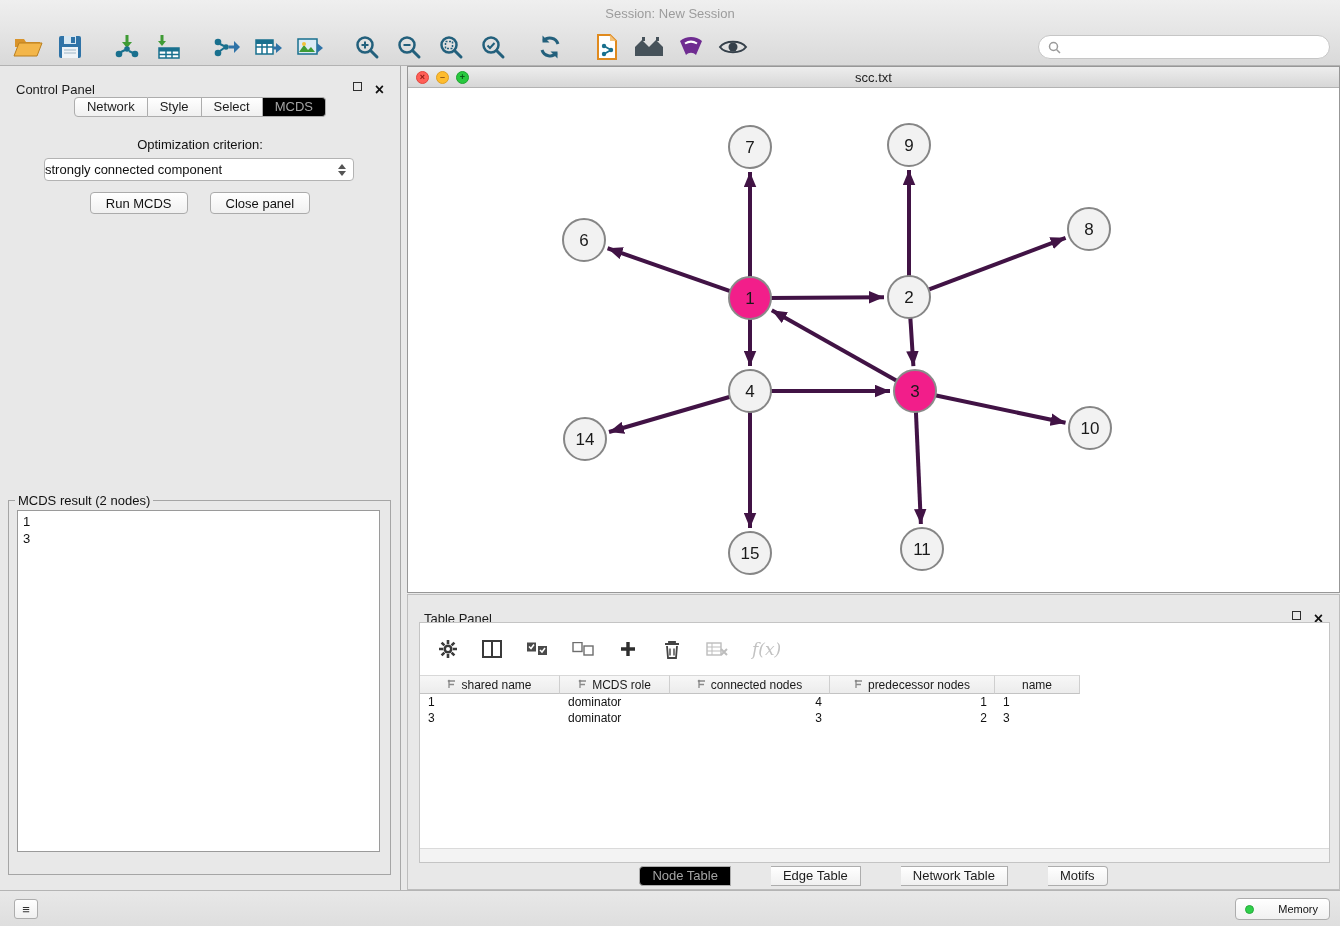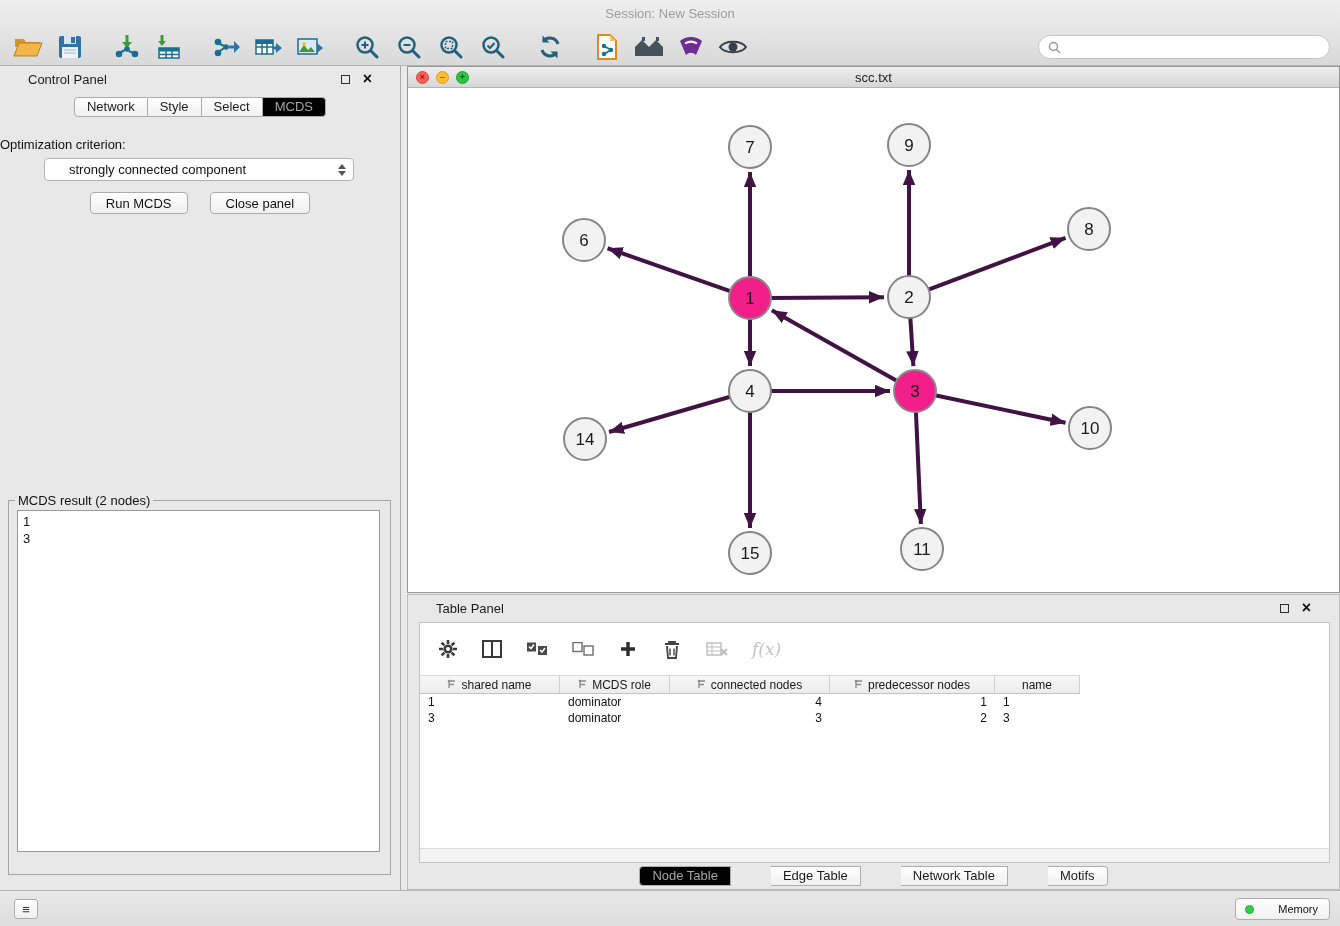--- a/index.html
+++ b/index.html
@@ -19,43 +19,43 @@
   .tb-icon { width:32px; height:30px; margin-right:10px;
              display:flex; align-items:center; justify-content:center; }
   .tb-icon.gap { margin-left:15px; }
   .search-box { position:absolute; right:10px; top:7px; width:292px; height:24px;
                 background:#fff; border:1px solid #c6c6c6; border-radius:12px;
                 display:flex; align-items:center; padding-left:9px; }
   .search-box input { border:none; outline:none; flex:1; font-size:12px;
                       background:transparent; margin-left:6px; font-family:inherit; }
 
   
-  .panel-header { height:26px; display:flex; align-items:center;
-                  padding:0 28px; font-size:13px; color:#1c1c1c; }
+  .panel-header { height:26px; display:flex; 
+                  padding:0 16px; font-size:13px; color:#1c1c1c;margin-top:16px; }
   .panel-header .spacer { flex:1; }
   .float-icon { width:9px; height:9px; border:1.5px solid #2e2e2e; margin-right:13px; }
   .close-icon { font-size:16px; font-weight:bold; color:#111; line-height:1; cursor:default; }
   .seg { height:20px; line-height:18px; padding:0 12px; font-size:13px;
          background:linear-gradient(#ffffff,#f0f0f0); border:1px solid #adadad;
          color:#1c1c1c; }
   .seg + .seg { border-left:none; }
   .seg.first { border-radius:4px 0 0 4px; }
   .seg.last  { border-radius:0 4px 4px 0; }
   .seg.selected { background:#000000; color:#a4a4a4; }
 
   
   .control-panel { position:absolute; left:0; top:66px; width:401px; height:824px;
                    background:#e8e8e8; border-right:1px solid #a8a8a8; }
   .cp-tabs { position:absolute; left:0; top:31px; width:100%;
              display:flex; justify-content:center; }
   .opt-label { position:absolute; left:0; top:71px; width:100%;
-               text-align:left; font-size:13px; }
+               text-align:center; font-size:13px; }
   .dropdown { position:absolute; left:44px; top:92px; width:310px; height:23px;
               background:#fff; border:1px solid #b3b3b3; border-radius:4px;
-              display:flex; align-items:center; padding-left:24px; font-size:13px; }
+              display:flex; align-items:center; padding-left:0; font-size:13px; }
   .dd-arrows { margin-left:auto; margin-right:7px; display:flex;
                flex-direction:column; gap:2px; }
   .dd-arrows i { display:block; width:0; height:0;
                  border-left:4px solid transparent; border-right:4px solid transparent; }
   .dd-up   { border-bottom:5px solid #555; }
   .dd-down { border-top:5px solid #555; }
   .btn-row { position:absolute; left:0; top:126px; width:100%;
              display:flex; justify-content:center; gap:22px; }
   button.mac { height:22px; padding:0 15px; font-size:13px; color:#111;
                background:linear-gradient(#ffffff,#f0f0f0);

